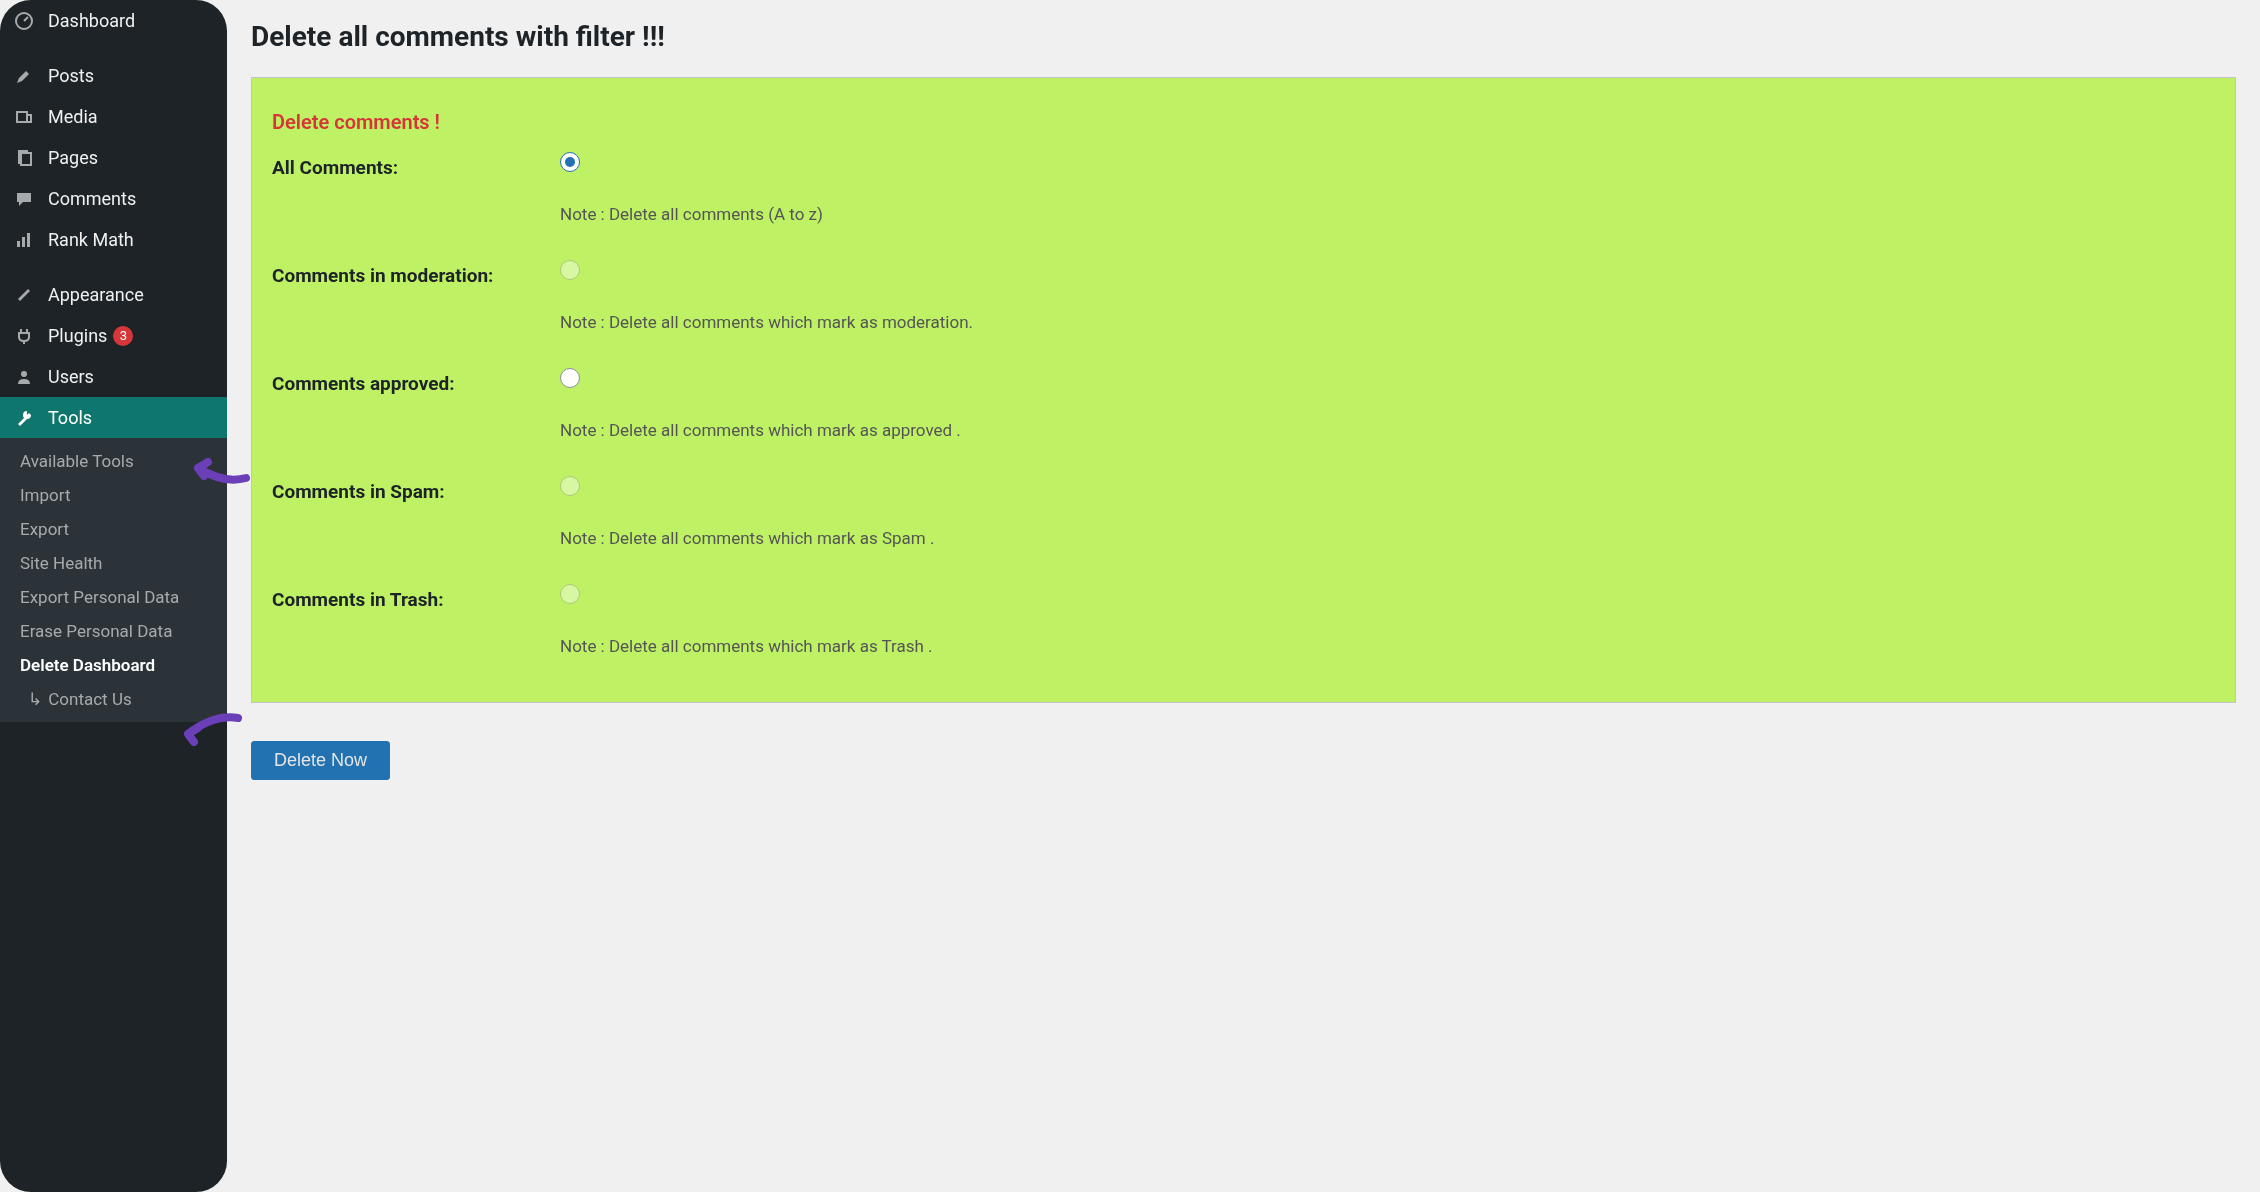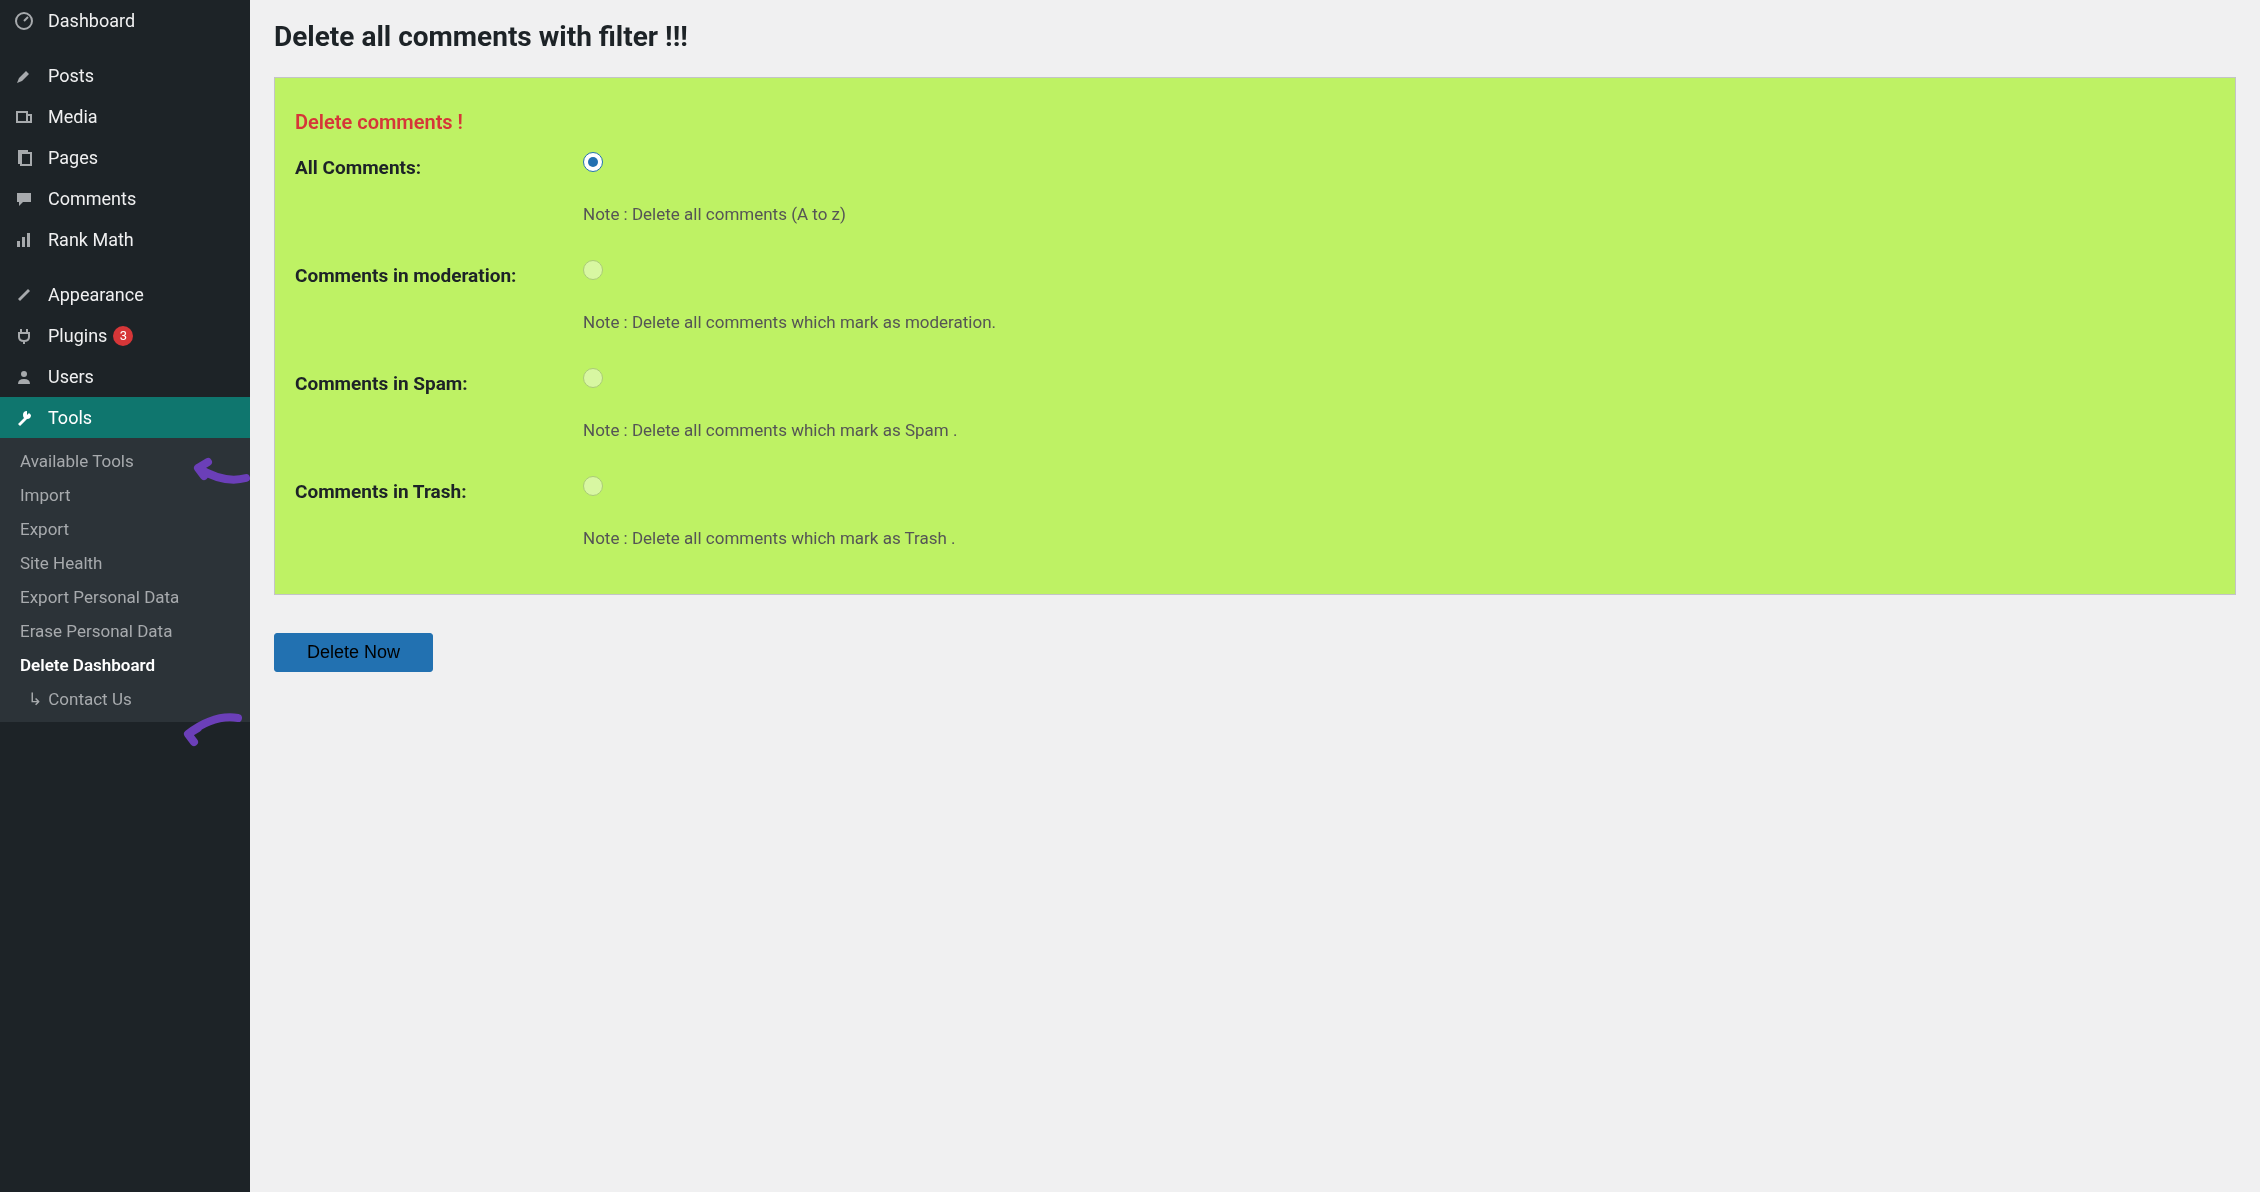--- a/index.html
+++ b/index.html
@@ -5,25 +5,26 @@
   * { box-sizing: border-box; margin: 0; padding: 0; }
   body {
     font-family: -apple-system, BlinkMacSystemFont, "Segoe UI", Roboto, Helvetica, Arial, sans-serif;
     background: #f0f0f1;
     display: flex;
     min-height: 100vh;
     font-size: 13px;
     color: #3c434a;
   }
   .sidebar {
-    width: 250px;
+    width: 227px;
     background: #1d2327;
     color: #f0f0f1;
     flex-shrink: 0;
     position: relative;
+    border-radius: 31px;
   }
   .menu-item {
     display: flex;
     align-items: center;
     padding: 10px 12px;
     color: #f0f0f1;
     font-size: 18px;
     cursor: pointer;
   }
   .menu-item .icon {
@@ -152,23 +153,23 @@
   .radio.dim { opacity: 0.4; }
   .opt-note {
     color: #555;
     font-size: 17px;
     margin-top: 22px;
   }
   .primary-btn {
     margin-top: 38px;
     background: #2271b1;
     border: 1px solid #2271b1;
-    color: #000000;
+    color: #e5e5e5;
     font-size: 18px;
-    padding: 8px 32px;
+    padding: 8px 22px;
     border-radius: 3px;
     cursor: pointer;
   }
 
   .pointer {
     position: absolute;
     width: 66px;
     height: 38px;
     pointer-events: none;
   }
@@ -302,20 +303,24 @@
       <tbody id="options-body">
           <tr>
             <th>All Comments:</th>
             <td><span class="radio checked"></span><div class="opt-note">Note : Delete all comments (A to z)</div></td>
           </tr>
           <tr>
             <th>Comments in moderation:</th>
             <td><span class="radio dim"></span><div class="opt-note">Note : Delete all comments which mark as moderation.</div></td>
           </tr>
           <tr>
+            <th>Comments approved:</th>
+            <td><span class="radio"></span><div class="opt-note">Note : Delete all comments which mark as approved .</div></td>
+          </tr>
+          <tr>
             <th>Comments in Spam:</th>
             <td><span class="radio dim"></span><div class="opt-note">Note : Delete all comments which mark as Spam .</div></td>
           </tr>
           <tr>
             <th>Comments in Trash:</th>
             <td><span class="radio dim"></span><div class="opt-note">Note : Delete all comments which mark as Trash .</div></td>
           </tr>
         </tbody>
     </table>
   </div>

